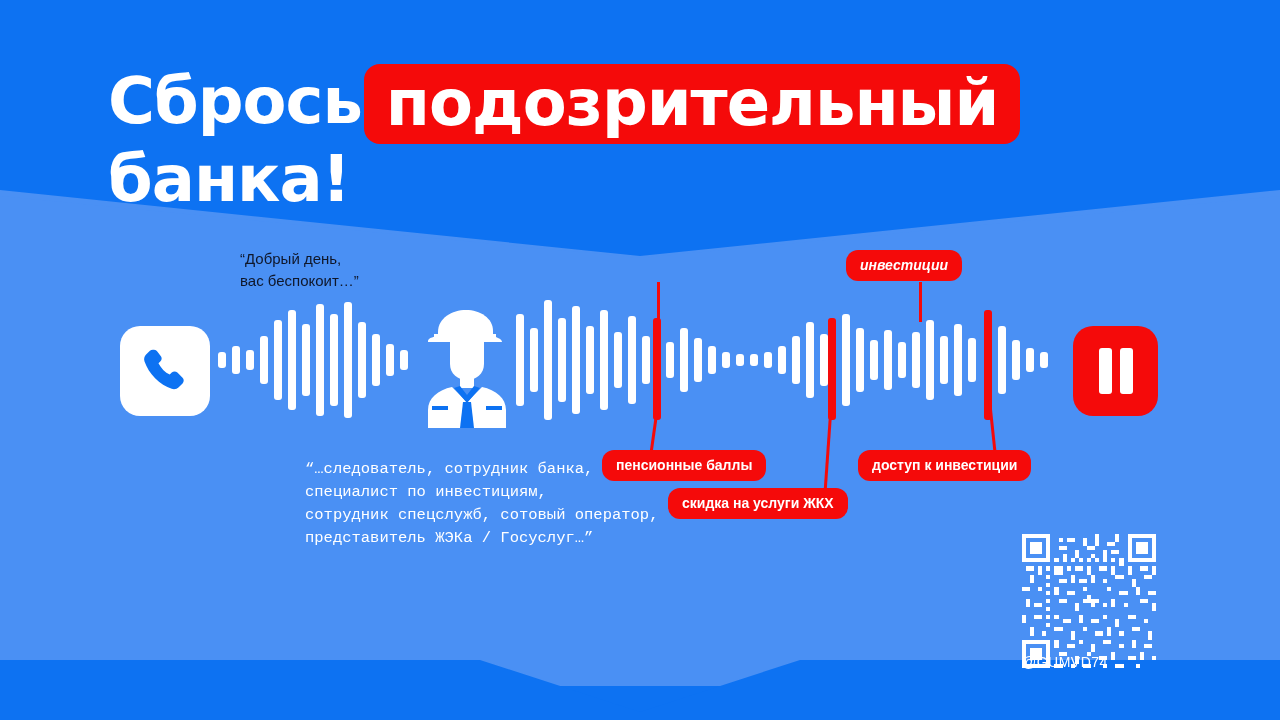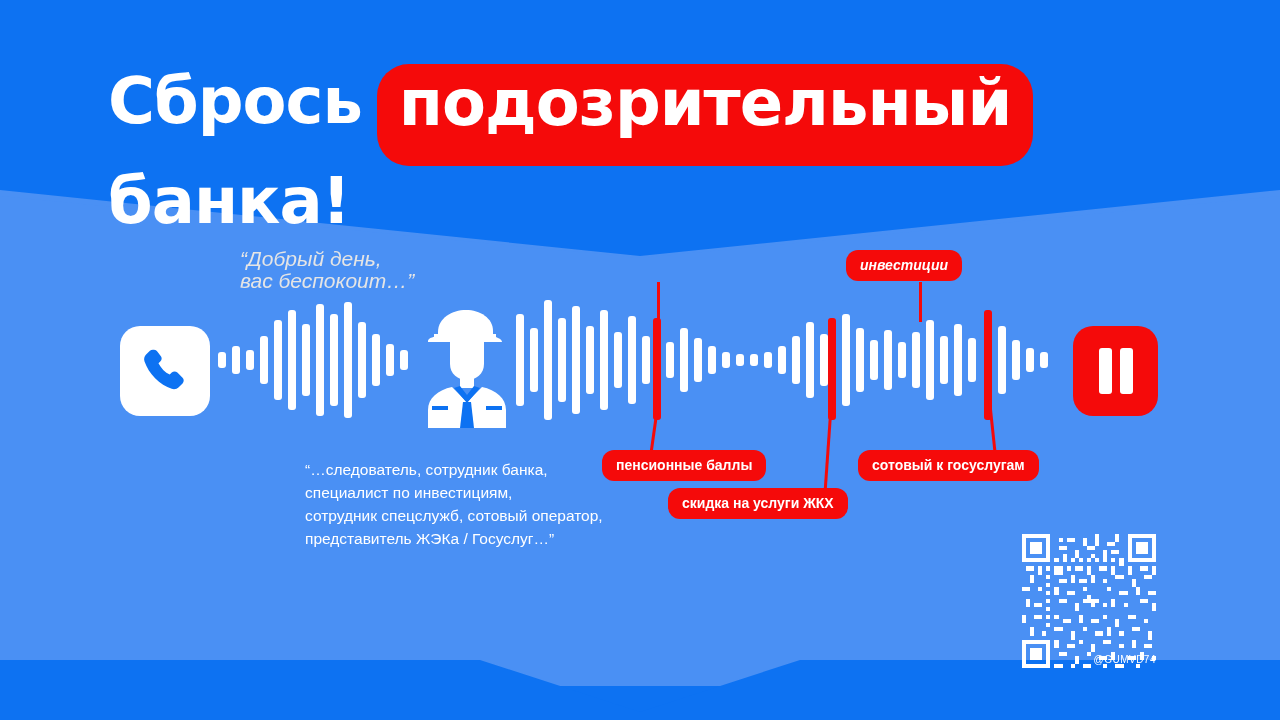--- a/index.html
+++ b/index.html
@@ -56,37 +56,36 @@
     font-size: 64px;
     line-height: 74px;
     color: #ffffff;
     letter-spacing: -1px;
     white-space: nowrap;
   }
   .title-hl {
     display: inline-block;
     background: #f50a0a;
     color: #ffffff;
-    border-radius: 32px;
-    padding: 2px 22px 26px 22px;
-    margin-left: 15px;
+    border-radius: 16px;
+    padding: 2px 22px 4px 22px;
+    margin-left: 2px;
     position: relative;
     top: 2px;
   }
 
   
   .quote-top {
     position: absolute;
     left: 240px;
     top: 248px;
-    color: #e5e5e5;
-    font-size: 21px;
+    color: #0f172a;
+    font-size: 15px;
     line-height: 22px;
     z-index: 6;
-    font-style: italic;
   }
   .quote-bottom {
     position: absolute;
     left: 305px;
     top: 458px;
     color: #ffffff;
     font-size: 15.5px;
     line-height: 23px;
     z-index: 6;
   }
@@ -180,23 +179,23 @@
     top: 534px;
     width: 134px;
     height: 134px;
     z-index: 8;
   }
   .qr-handle {
     position: absolute;
     left: 1022px;
     top: 654px;
     width: 134px;
-    text-align: right;
+    text-align: left;
     color: #ffffff;
-    font-size: 10px;
+    font-size: 14px;
     letter-spacing: 0.5px;
     z-index: 8;
   }
 </style>
 </head>
 <body>
 
 <div class="poster">
 
   <div class="bg-chevron-top"></div>
@@ -205,21 +204,21 @@
 
   <div class="title-wrap">
     <div class="title-line">
       <span>Сбрось</span><span class="title-hl">подозрительный</span>
     </div>
     <div class="title-line">банка!</div>
   </div>
 
   <div class="quote-top" style="white-space: pre-line;">“Добрый день,
 вас беспокоит…”</div>
-  <div class="quote-bottom" style="white-space: pre-line;">“…следователь, сотрудник банка,
+  <div class="quote-bottom" style="white-space: pre-line; font-family: Liberation Mono, monospace;">“…следователь, сотрудник банка,
 специалист по инвестициям,
 сотрудник спецслужб, сотовый оператор,
 представитель ЖЭКа / Госуслуг…”</div>
 
   <div class="phone-icon">
     <svg width="54" height="54" viewBox="0 0 24 24">
       <path d="M6.6 2.5c-.5 0-.9.2-1.3.5L3.6 4.7c-.8.8-1.1 2-.7 3.1.9 2.6 2.5 5.2 4.7 7.4 2.2 2.2 4.8 3.8 7.4 4.7 1.1.4 2.3.1 3.1-.7l1.7-1.7c.7-.7.7-1.8 0-2.5l-2.3-2.3c-.7-.7-1.8-.7-2.5 0l-.9.9c-1-.5-2-1.2-2.9-2.1-.9-.9-1.6-1.9-2.1-2.9l.9-.9c.7-.7.7-1.8 0-2.5L8.4 3.1c-.4-.4-.9-.6-1.4-.6z" fill="#0d72f2"></path>
     </svg>
   </div>
 
@@ -310,21 +309,21 @@
 
   <div class="leader" style="left:657px; top:282px; height:40px;"></div>
   <div class="leader" style="left:919px; top:282px; height:40px;"></div>
   <div class="leader" style="left:657px; top:400px; height:54px; transform: rotate(8deg); transform-origin: top;"></div>
   <div class="leader" style="left:830px; top:400px; height:90px; transform: rotate(4deg); transform-origin: top;"></div>
   <div class="leader" style="left:988px; top:400px; height:54px; transform: rotate(-6deg); transform-origin: top;"></div>
 
   <div class="label" style="left:846px; top:250px;font-style:italic;">инвестиции</div>
   <div class="label" style="left:602px; top:450px;">пенсионные баллы</div>
   <div class="label" style="left:668px; top:488px;">скидка на услуги ЖКХ</div>
-  <div class="label" style="left:858px; top:450px;">сотовый к госуслугам</div>
+  <div class="label" style="left:858px; top:450px;">доступ к инвестиции</div>
 
   <div class="qr">
     <svg width="134" height="134" viewBox="0 0 33 33" shape-rendering="crispEdges">
       <g fill="#ffffff">
 
         <rect x="0" y="0" width="7" height="1"></rect>
           <rect x="0" y="6" width="7" height="1"></rect>
         <rect x="0" y="0" width="1" height="7"></rect>
           <rect x="6" y="0" width="1" height="7"></rect>
         <rect x="2" y="2" width="3" height="3"></rect>

